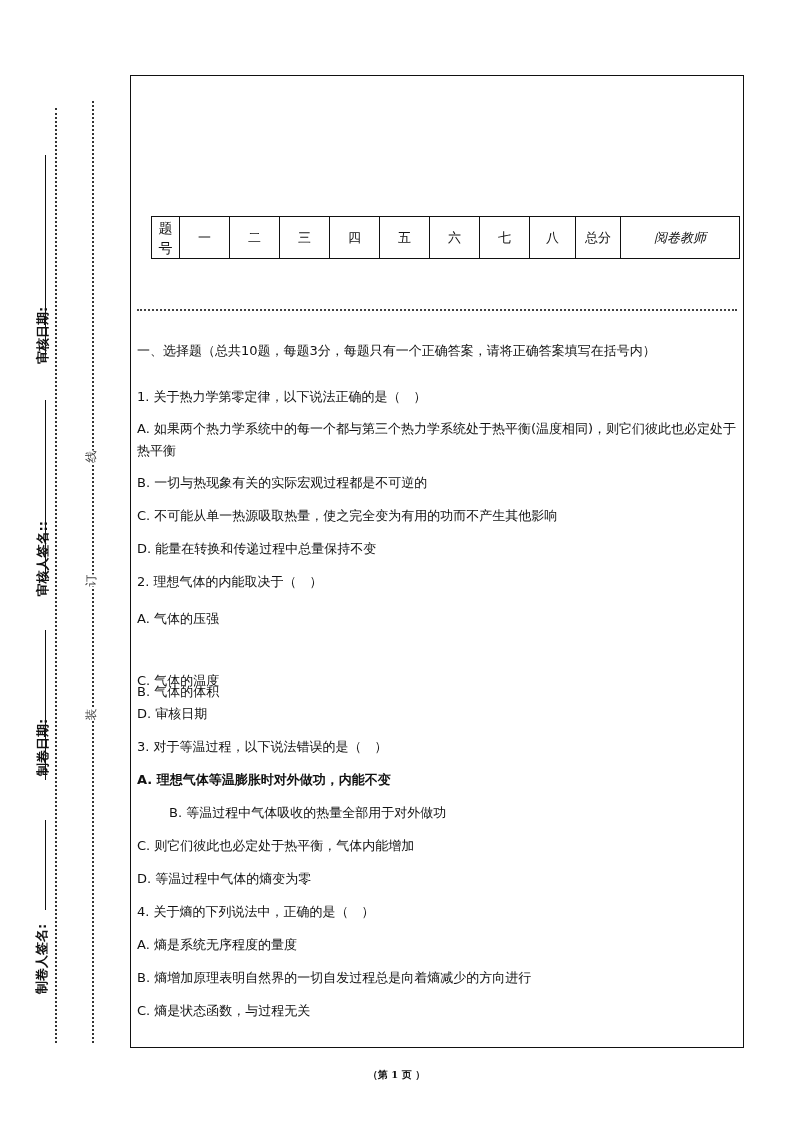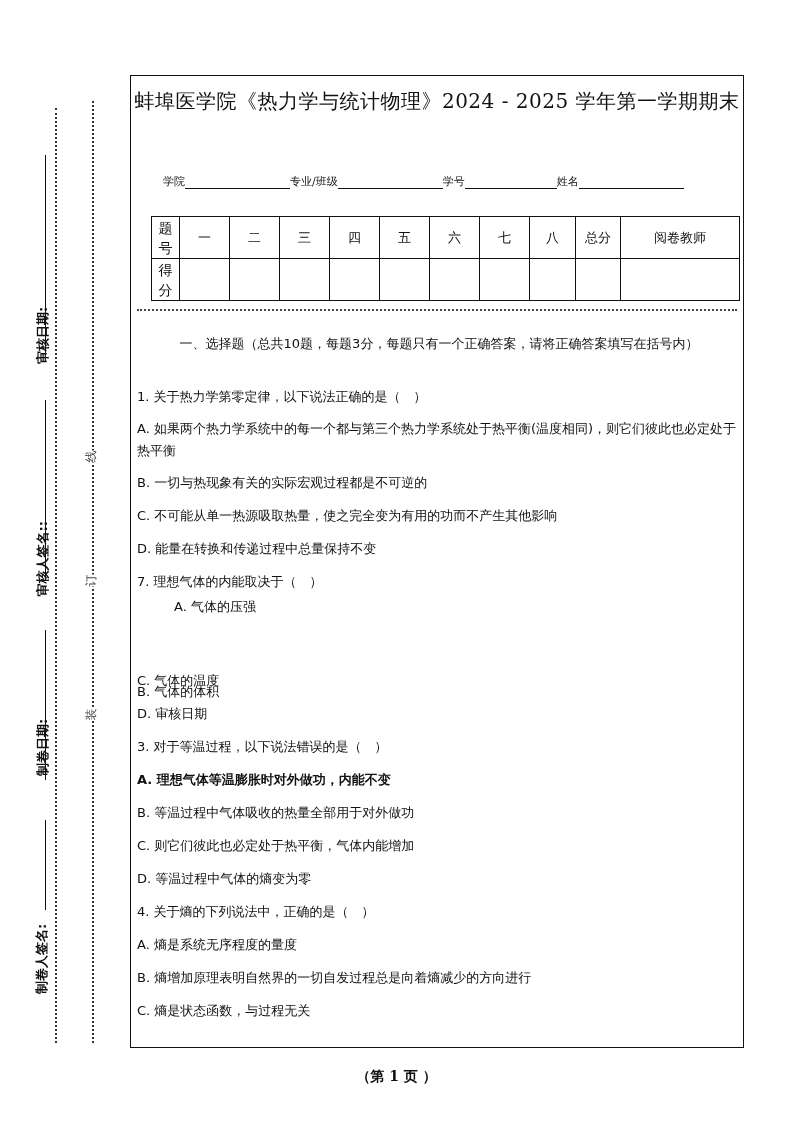--- a/index.html
+++ b/index.html
@@ -18,21 +18,21 @@
   table.score td.hd { width:27px; line-height:20px; font-size:14px; }
   .dotsep { position:absolute; left:6px; top:233px; width:600px; border-top:2px dotted #444; }
   .content { position:absolute; left:6px; top:256px; width:600px; font-family:"DejaVu Sans", sans-serif; font-size:13px; }
   .p { position:absolute; left:0; white-space:nowrap; }
   .sec { position:absolute; left:0; width:604px; line-height:22px; }
   .side-solid { position:absolute; left:45px; width:0; border-left:1px solid #111; }
   .side-dot { position:absolute; width:0; border-left:2px dotted #333; }
   .vlabel { position:absolute; font-family:"DejaVu Sans", sans-serif; font-weight:bold; font-size:13px;
             transform:rotate(-90deg); transform-origin:center center; white-space:nowrap; }
   .vmark { position:absolute; font-size:12px; color:#444; transform:rotate(-90deg); background:#fff; }
-  .footer { position:absolute; top:1068px; left:0; width:793px; text-align:center; font-size:14px; font-weight:bold; }
+  .footer { position:absolute; top:1068px; left:0; width:793px; text-align:center; font-size:10px; font-weight:bold; }
 </style>
 </head>
 <body>
 
 <div class="side-solid" style="top:155px;height:200px;"></div>
 <div class="side-solid" style="top:400px;height:180px;"></div>
 <div class="side-solid" style="top:630px;height:150px;"></div>
 <div class="side-solid" style="top:820px;height:90px;"></div>
 <div class="side-dot" style="left:55px;top:108px;height:935px;"></div>
 <div class="side-dot" style="left:92px;top:101px;height:942px;"></div>
@@ -40,84 +40,60 @@
 <div class="vlabel" style="left:8px;top:320px;width:70px;">审核日期:</div>
 <div class="vlabel" style="left:-5px;top:540px;width:95px;">审核人签名::</div>
 <div class="vlabel" style="left:8px;top:732px;width:70px;">制卷日期:</div>
 <div class="vlabel" style="left:2px;top:945px;width:80px;">制卷人签名:</div>
 
 <div class="vmark" style="left:85px;top:448px;">线</div>
 <div class="vmark" style="left:85px;top:572px;">订</div>
 <div class="vmark" style="left:85px;top:706px;">装</div>
 
 <div class="frame">
-  <div class="title">蚌埠医学院《热力学与统计物理》2024 - 2025 学年第一学期期末</div>
 
-  <div class="info">
-    <span class="lbl">学院</span>
-    <span class="line" style="width:105px;"></span>
-    <span class="lbl">专业/班级</span>
-    <span class="line" style="width:105px;"></span>
-    <span class="lbl">学号</span>
-    <span class="line" style="width:92px;"></span>
-    <span class="lbl">姓名</span>
-    <span class="line" style="width:105px;"></span>
-  </div>
 
   <table class="score">
     <tbody>
         <tr>
       <td class="hd">题号</td>
       <td style="width:49px">一</td>
       <td style="width:49px">二</td>
       <td style="width:49px">三</td>
       <td style="width:49px">四</td>
       <td style="width:49px">五</td>
       <td style="width:49px">六</td>
       <td style="width:49px">七</td>
       <td style="width:45px">八</td>
       <td style="width:44px">总分</td>
-      <td style="width:94px;line-height:18px;padding:0 12px;">阅卷教师</td>
-    </tr>
-    <tr>
-      <td class="hd">得分</td>
-      <td></td>
-      <td></td>
-      <td></td>
-      <td></td>
-      <td></td>
-      <td></td>
-      <td></td>
-      <td></td>
-      <td></td>
-      <td></td>
+      <td style="width:94px;line-height:18px;padding:0 12px;font-style:italic;">阅卷教师</td>
     </tr>
   </tbody>
     </table>
 
   <div class="dotsep"></div>
 
   <div class="content">
-    <div class="sec" style="top:1px;text-align:center;">一、选择题（总共10题，每题3分，每题只有一个正确答案，请将正确答案填写在括号内）</div>
+    <div class="sec" style="top:8px;">一、选择题（总共10题，每题3分，每题只有一个正确答案，请将正确答案填写在括号内）</div>
 
     <div class="p" style="top:56px;">1. 关于热力学第零定律，以下说法正确的是（　）</div>
     <div class="sec" style="top:86px;">A. 如果两个热力学系统中的每一个都与第三个热力学系统处于热平衡(温度相同)，则它们彼此也必定处于热平衡</div>
     <div class="p" style="top:142px;">B. 一切与热现象有关的实际宏观过程都是不可逆的</div>
     <div class="p" style="top:175px;">C. 不可能从单一热源吸取热量，使之完全变为有用的功而不产生其他影响</div>
     <div class="p" style="top:208px;">D. 能量在转换和传递过程中总量保持不变</div>
 
-    <div class="p" style="top:241px;">7. 理想气体的内能取决于（　）</div>
-    <div class="p" style="top:266px;margin-left:37px;">A. 气体的压强</div>
+    <div class="p" style="top:241px;">2. 理想气体的内能取决于（　）</div>
+    <div class="p" style="top:278px;">A. 气体的压强</div>
     <div class="p" style="top:307px;margin-top:44px;">B. 气体的体积</div>
     <div class="p" style="top:340px;">C. 气体的温度</div>
     <div class="p" style="top:373px;">D. 审核日期</div>
 
     <div class="p" style="top:406px;">3. 对于等温过程，以下说法错误的是（　）</div>
     <div class="p" style="top:439px;font-weight:bold;">A. 理想气体等温膨胀时对外做功，内能不变</div>
-    <div class="p" style="top:472px;">B. 等温过程中气体吸收的热量全部用于对外做功</div>
+    <div class="p" style="top:472px;margin-left:32px;">B. 等温过程中气体吸收的热量全部用于对外做功</div>
     <div class="p" style="top:505px;">C. 则它们彼此也必定处于热平衡，气体内能增加</div>
     <div class="p" style="top:538px;">D. 等温过程中气体的熵变为零</div>
 
     <div class="p" style="top:571px;">4. 关于熵的下列说法中，正确的是（　）</div>
     <div class="p" style="top:604px;">A. 熵是系统无序程度的量度</div>
     <div class="p" style="top:637px;">B. 熵增加原理表明自然界的一切自发过程总是向着熵减少的方向进行</div>
     <div class="p" style="top:670px;">C. 熵是状态函数，与过程无关</div>
   </div>
 </div>
 

